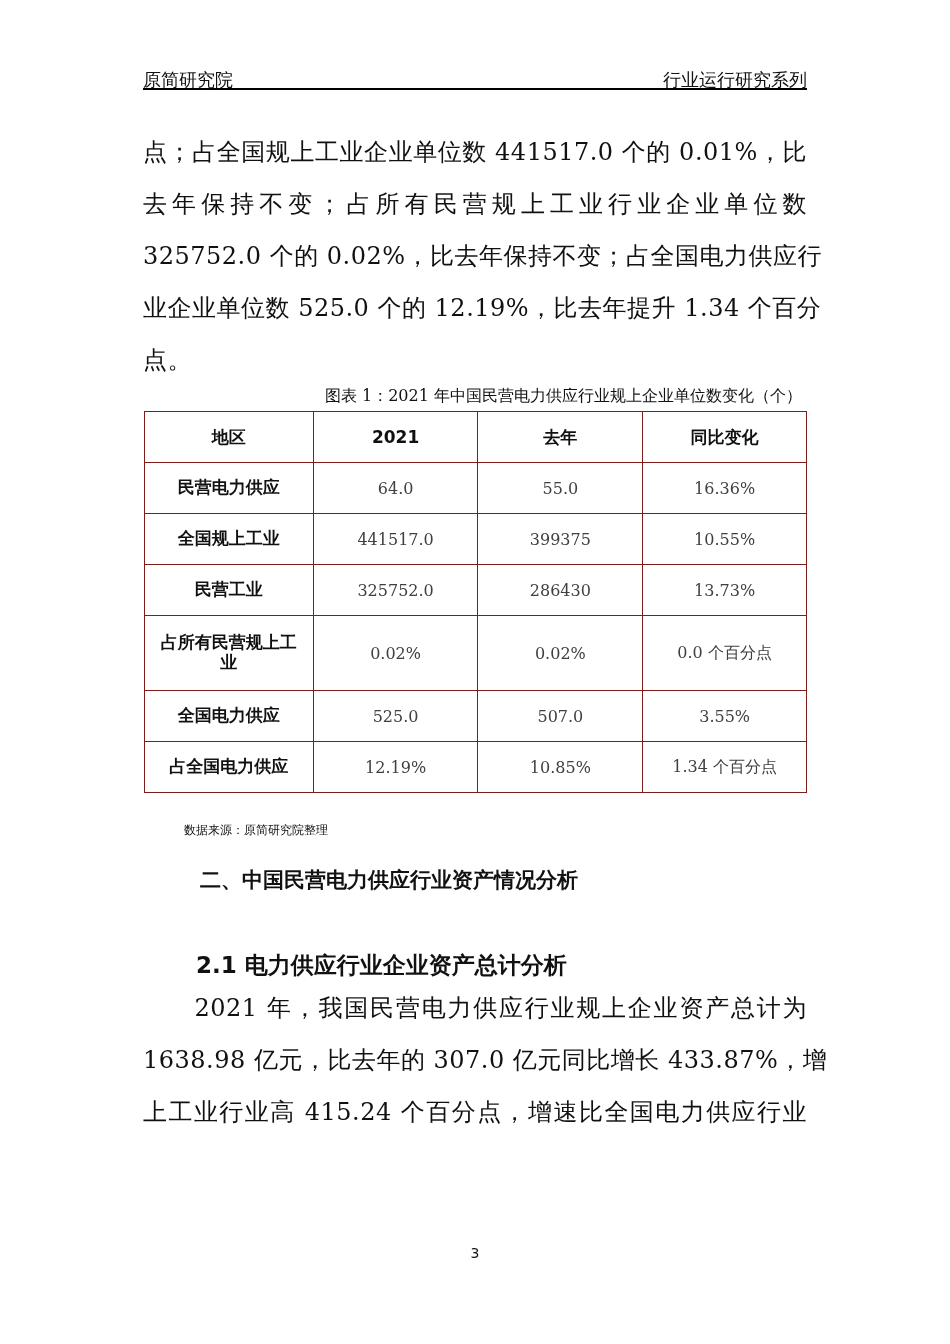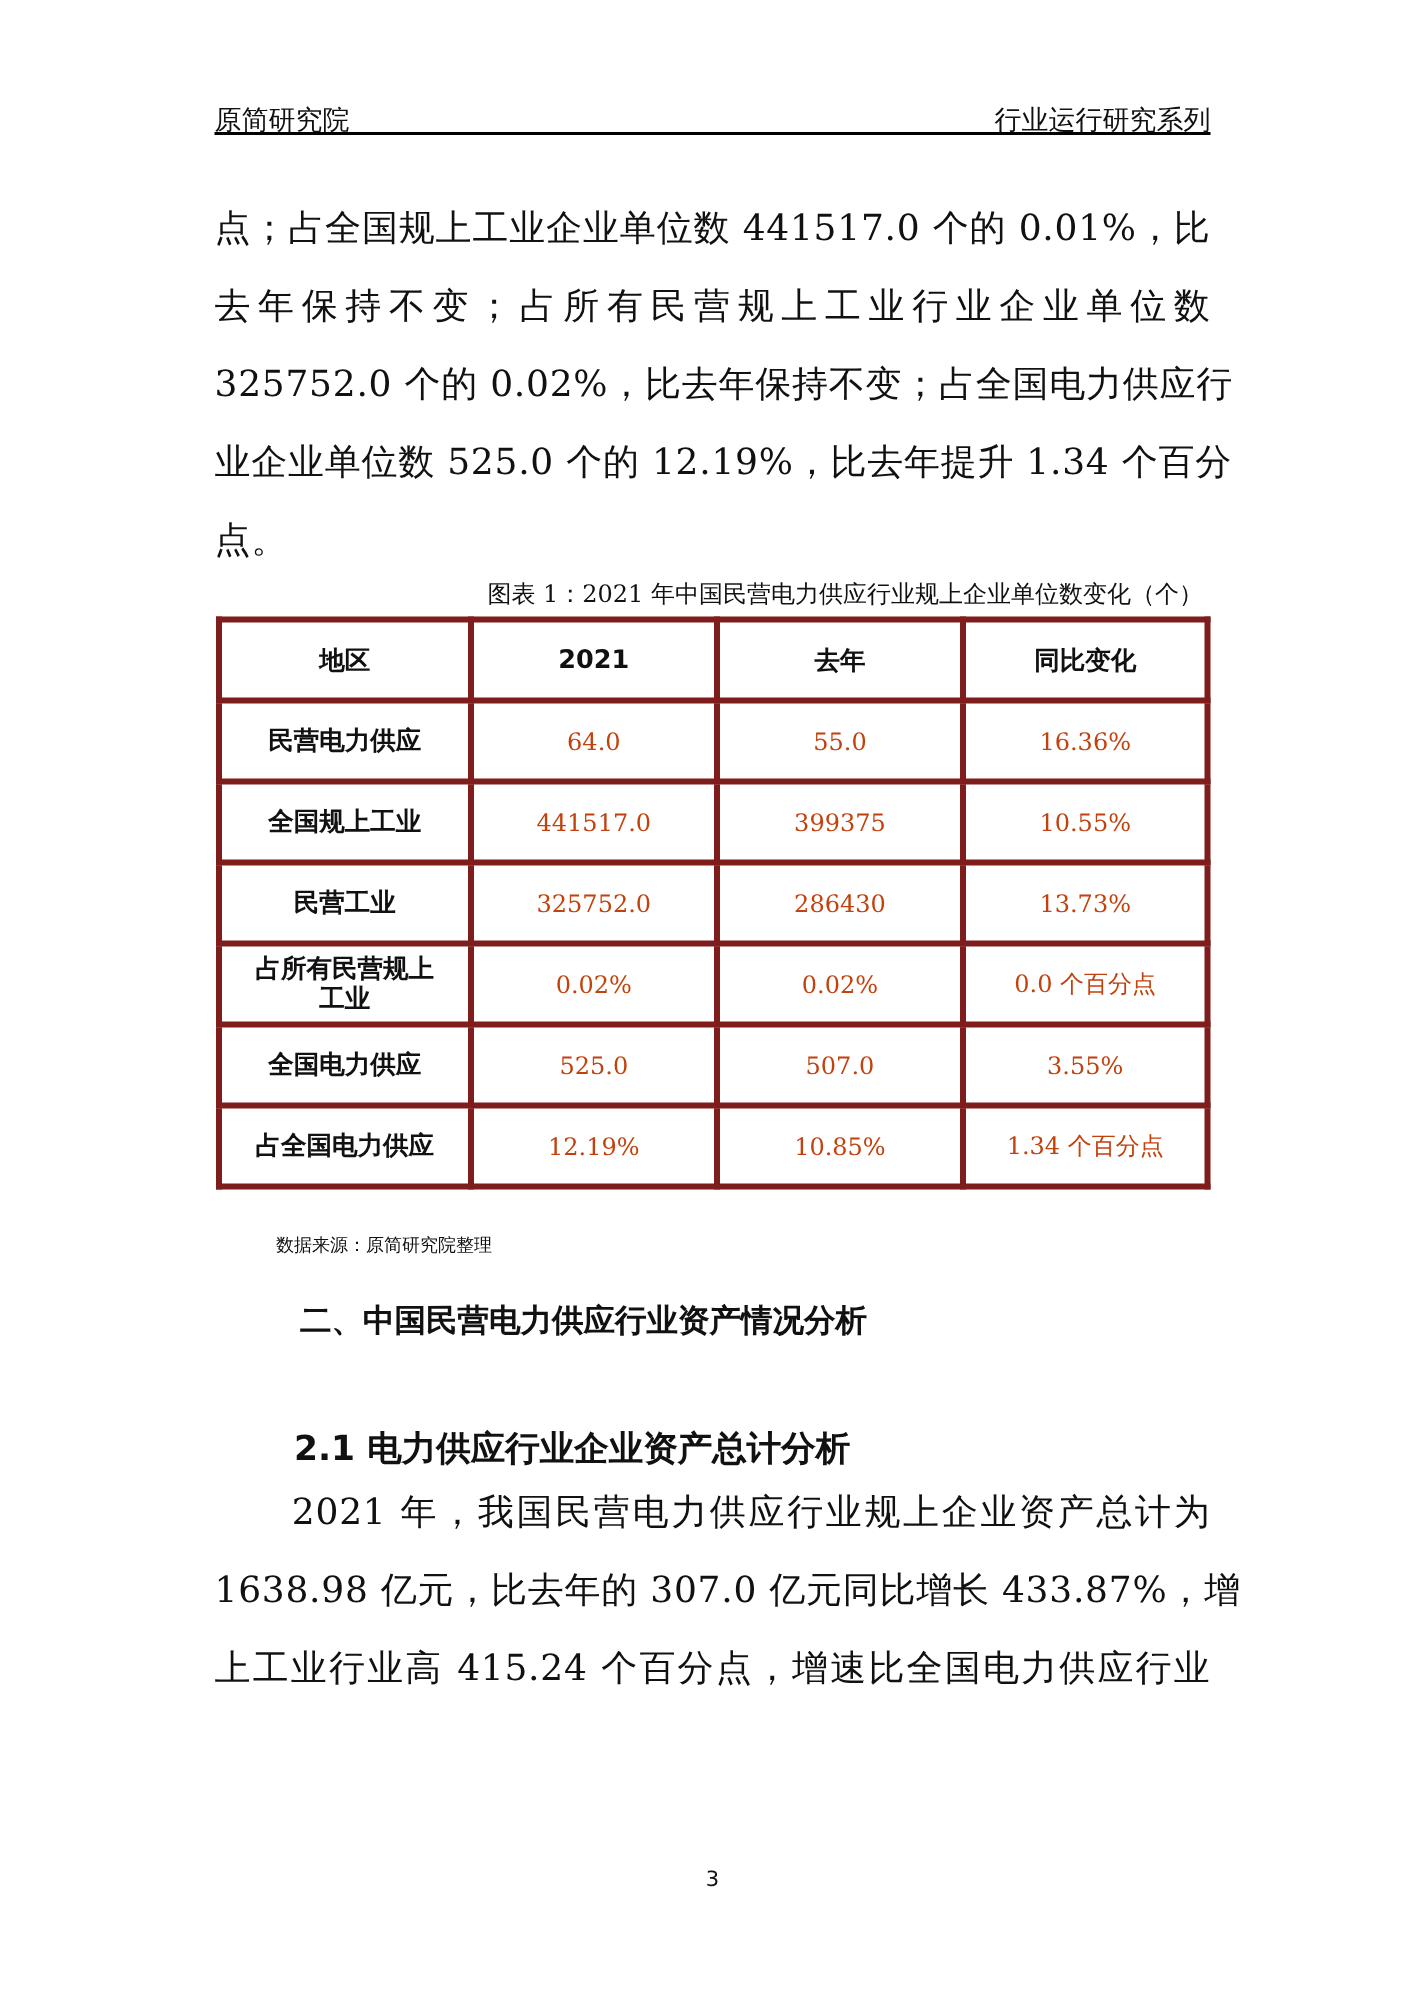--- a/index.html
+++ b/index.html
@@ -5,24 +5,24 @@
   html, body { margin: 0; padding: 0; background: #ffffff; }
   body { width: 950px; height: 1344px; position: relative; overflow: hidden; color: #111; }
   .page-header { position: absolute; left: 143px; top: 66px; width: 664px; height: 22px; border-bottom: 2px solid #000; font-family: "DejaVu Sans", sans-serif; font-size: 18px; }
   .page-header .left { position: absolute; left: 0; top: 2px; }
   .page-header .right { position: absolute; right: 0; top: 2px; }
   .para { position: absolute; left: 143px; width: 664px; font-family: "DejaVu Serif", serif; font-size: 24px; line-height: 52px; text-align: justify; letter-spacing: 0.5px; }
   .para .line { display: block; height: 52px; white-space: nowrap; text-align-last: justify; }
   .para .line.last { text-align-last: left; }
   .caption { position: absolute; left: 138px; width: 664px; top: 386px; text-align: right; font-family: "DejaVu Serif", serif; font-size: 16px; }
   table.data { position: absolute; left: 144px; top: 411px; width: 663px; border-collapse: collapse; font-size: 17px; }
-  table.data td, table.data th { border: 4px solid #7f1d1d; height: 50px; text-align: center; vertical-align: middle; padding: 0; }
+  table.data td, table.data th { border: 1px solid #7f1d1d; height: 50px; text-align: center; vertical-align: middle; padding: 0; }
   table.data th { font-family: "DejaVu Sans", sans-serif; font-weight: bold; font-size: 17px; }
   table.data td.rowhead { font-family: Liberation Sans, sans-serif; font-weight: bold; font-size: 17px; line-height: 20px; }
-  table.data td.val { font-family: "DejaVu Serif", serif; color: #c2410c; font-size: 16px; }
+  table.data td.val { font-family: "DejaVu Serif", serif; color: #404040; font-size: 16px; }
   table.data { border: 1.5px solid #222; }
   .source { position: absolute; left: 184px; top: 822px; font-family: "DejaVu Serif", serif; font-size: 12px; }
   .h1 { position: absolute; left: 200px; top: 866px; font-family: "DejaVu Sans", sans-serif; font-weight: bold; font-size: 21px; }
   .h2 { position: absolute; left: 196px; top: 930px; font-family: "DejaVu Sans", sans-serif; font-weight: bold; font-size: 23px; margin-top: 20px; }
   .page-num { position: absolute; left: 0; width: 950px; top: 1245px; text-align: center; font-family: "DejaVu Sans", sans-serif; font-size: 14px; }
 </style>
 </head>
 <body>
 
 <div class="page-header">
@@ -66,21 +66,21 @@
     <td class="val">399375</td>
     <td class="val">10.55%</td>
   </tr>
   <tr>
     <td class="rowhead">民营工业</td>
     <td class="val">325752.0</td>
     <td class="val">286430</td>
     <td class="val">13.73%</td>
   </tr>
   <tr>
-    <td class="rowhead" style="padding:0 14px;">占所有民营规上工业</td>
+    <td class="rowhead" style="padding:12px 14px;">占所有民营规上工业</td>
     <td class="val">0.02%</td>
     <td class="val">0.02%</td>
     <td class="val">0.0 个百分点</td>
   </tr>
   <tr>
     <td class="rowhead">全国电力供应</td>
     <td class="val">525.0</td>
     <td class="val">507.0</td>
     <td class="val">3.55%</td>
   </tr>

